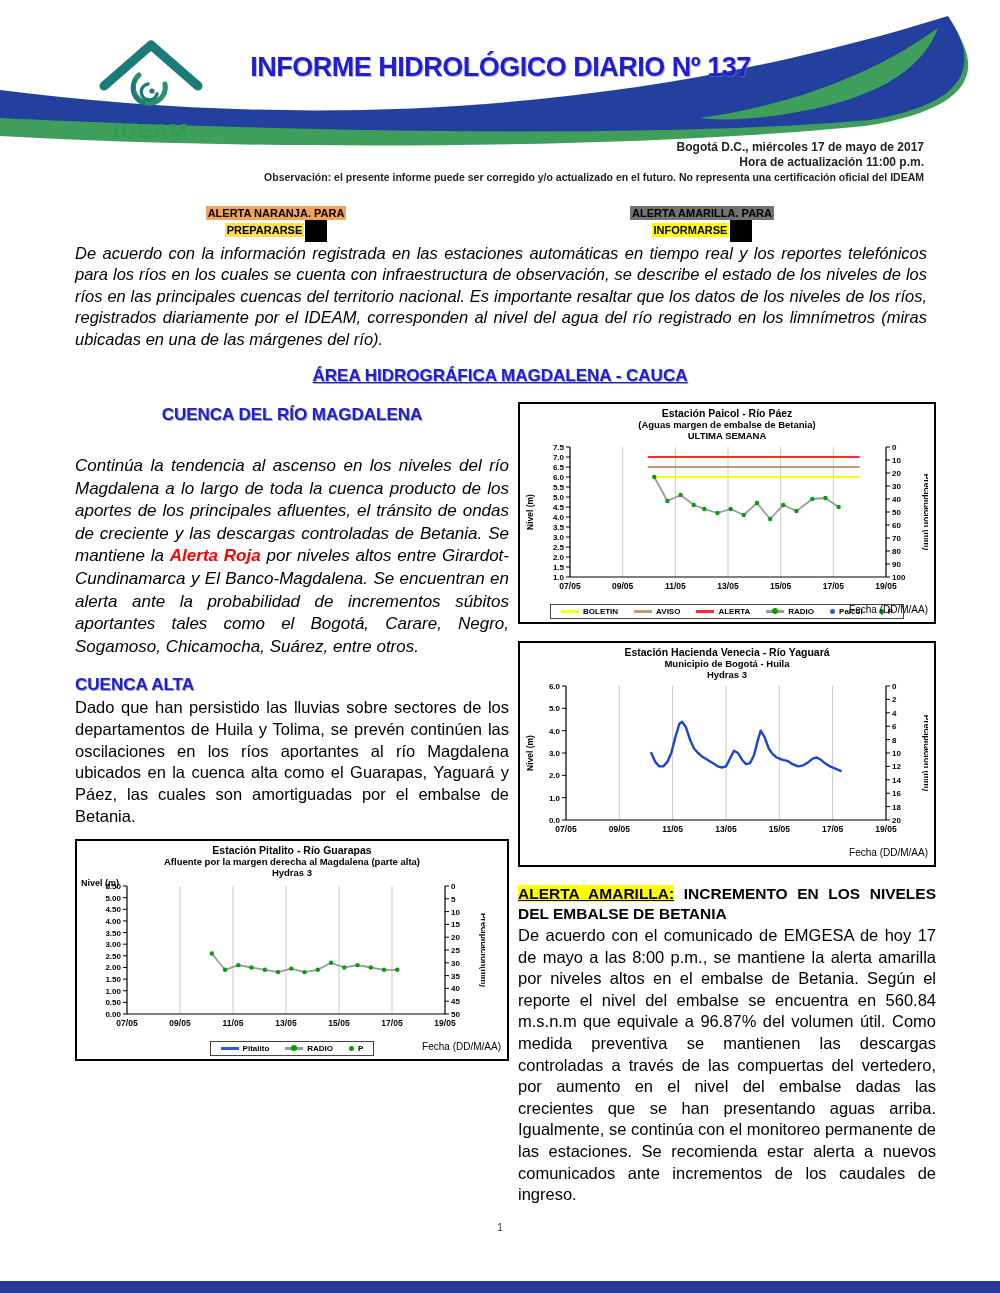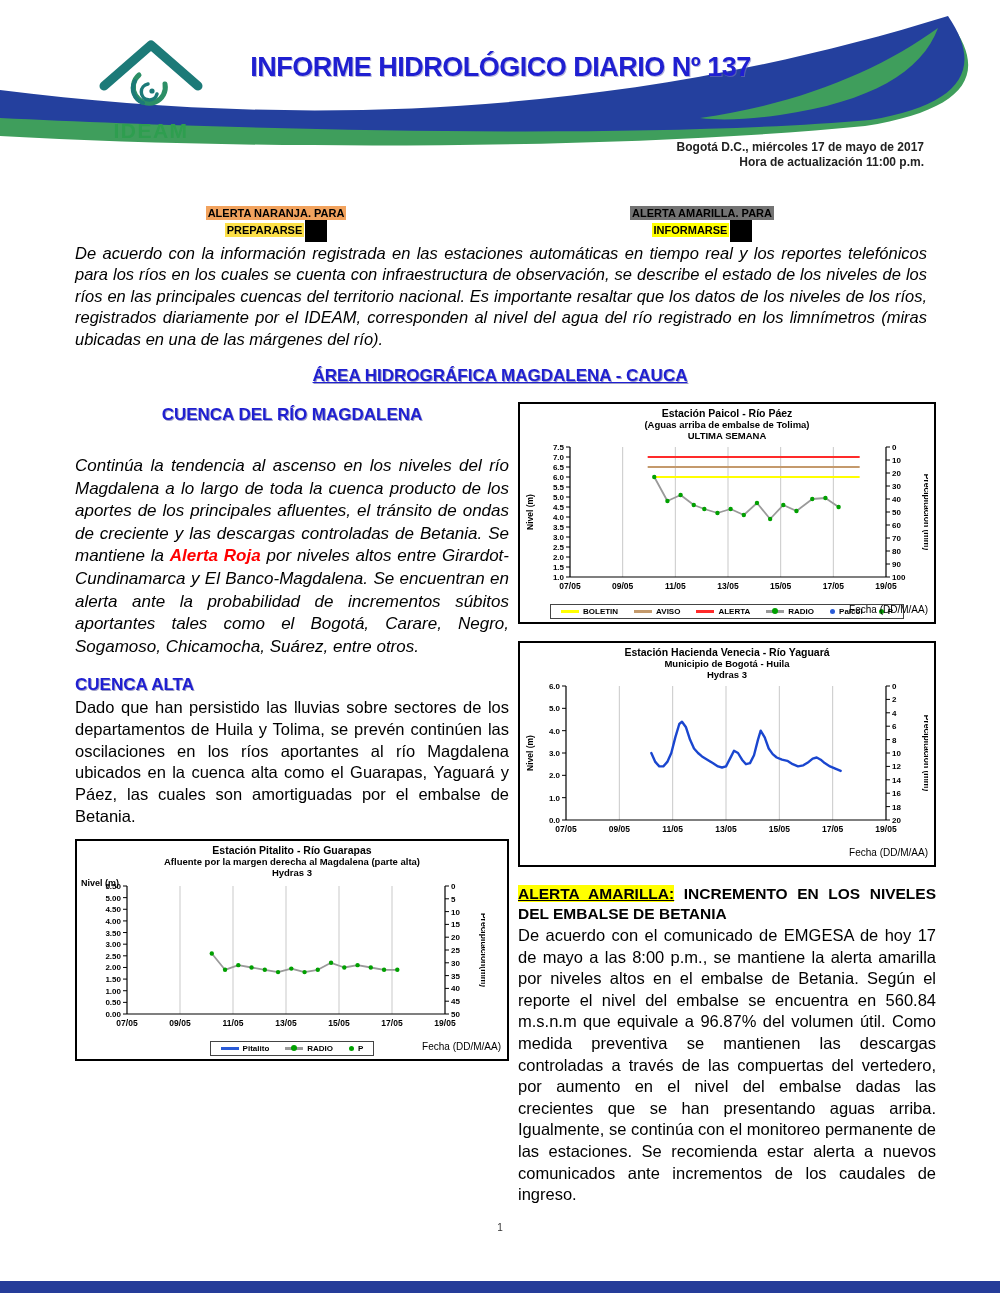--- a/index.html
+++ b/index.html
@@ -70,20 +70,21 @@
     <path d="M67,60 A8,8 0 1 1 58,50" fill="none" stroke="#1c7a78" stroke-width="3.5" stroke-linecap="round"></path>
     <circle cx="62" cy="57" r="2.6" fill="#1c7a78"></circle>
     <text x="61" y="104" text-anchor="middle" font-family="Liberation Sans, sans-serif" font-size="21" font-weight="bold" fill="#2e9e4f" letter-spacing="1.5">IDEAM</text>
   </svg>
 
   <div class="doc-title">INFORME HIDROLÓGICO DIARIO Nº 137</div>
 
   <div class="meta">
     <div class="m1">Bogotá D.C., miércoles 17 de mayo de 2017</div>
     <div class="m1">Hora de actualización 11:00  p.m.</div>
+    <div class="m2">Observación: el presente informe puede ser corregido y/o actualizado en el futuro. No representa una certificación oficial del IDEAM</div>
   </div>
 
   <div class="alerts">
     <div class="alert-badge">
       <span class="bl" style="background:#f2a35e">ALERTA NARANJA. PARA</span><br>
       <span class="bl" style="background:#fde047">PREPARARSE</span><span class="redaction"></span>
     </div>
     <div class="alert-badge">
       <span class="bl" style="background:#737373">ALERTA AMARILLA. PARA</span><br>
       <span class="bl" style="background:#ffff00">INFORMARSE</span><span class="redaction"></span>
@@ -207,21 +208,21 @@
           </div>
           <span class="fecha">Fecha (DD/M/AA)</span>
         </div>
     </div>
   </div>
 
   <div class="col-right">
     <div class="chart-box">
       <div class="chart-titles">
           <div class="t1">Estación Paicol  - Río Páez</div>
-          <div class="t2">(Aguas arriba de embalse de Tolima)</div>
+          <div class="t2">(Aguas margen de embalse de Betania)</div>
           <div class="t2">ULTIMA SEMANA</div>
         </div>
       <svg class="chart-svg" width="404" height="156">
           <line x1="98.66666666666666" x2="98.66666666666666" y1="6" y2="136" stroke="#bbb" stroke-width="0.8"></line>
           <line x1="151.33333333333331" x2="151.33333333333331" y1="6" y2="136" stroke="#bbb" stroke-width="0.8"></line>
           <line x1="204" x2="204" y1="6" y2="136" stroke="#bbb" stroke-width="0.8"></line>
           <line x1="256.66666666666663" x2="256.66666666666663" y1="6" y2="136" stroke="#bbb" stroke-width="0.8"></line>
           <line x1="309.33333333333337" x2="309.33333333333337" y1="6" y2="136" stroke="#bbb" stroke-width="0.8"></line>
           <line x1="46" x2="46" y1="6" y2="136" stroke="#000" stroke-width="1.2"></line>
           <line x1="362" x2="362" y1="6" y2="136" stroke="#000" stroke-width="1.2"></line>

